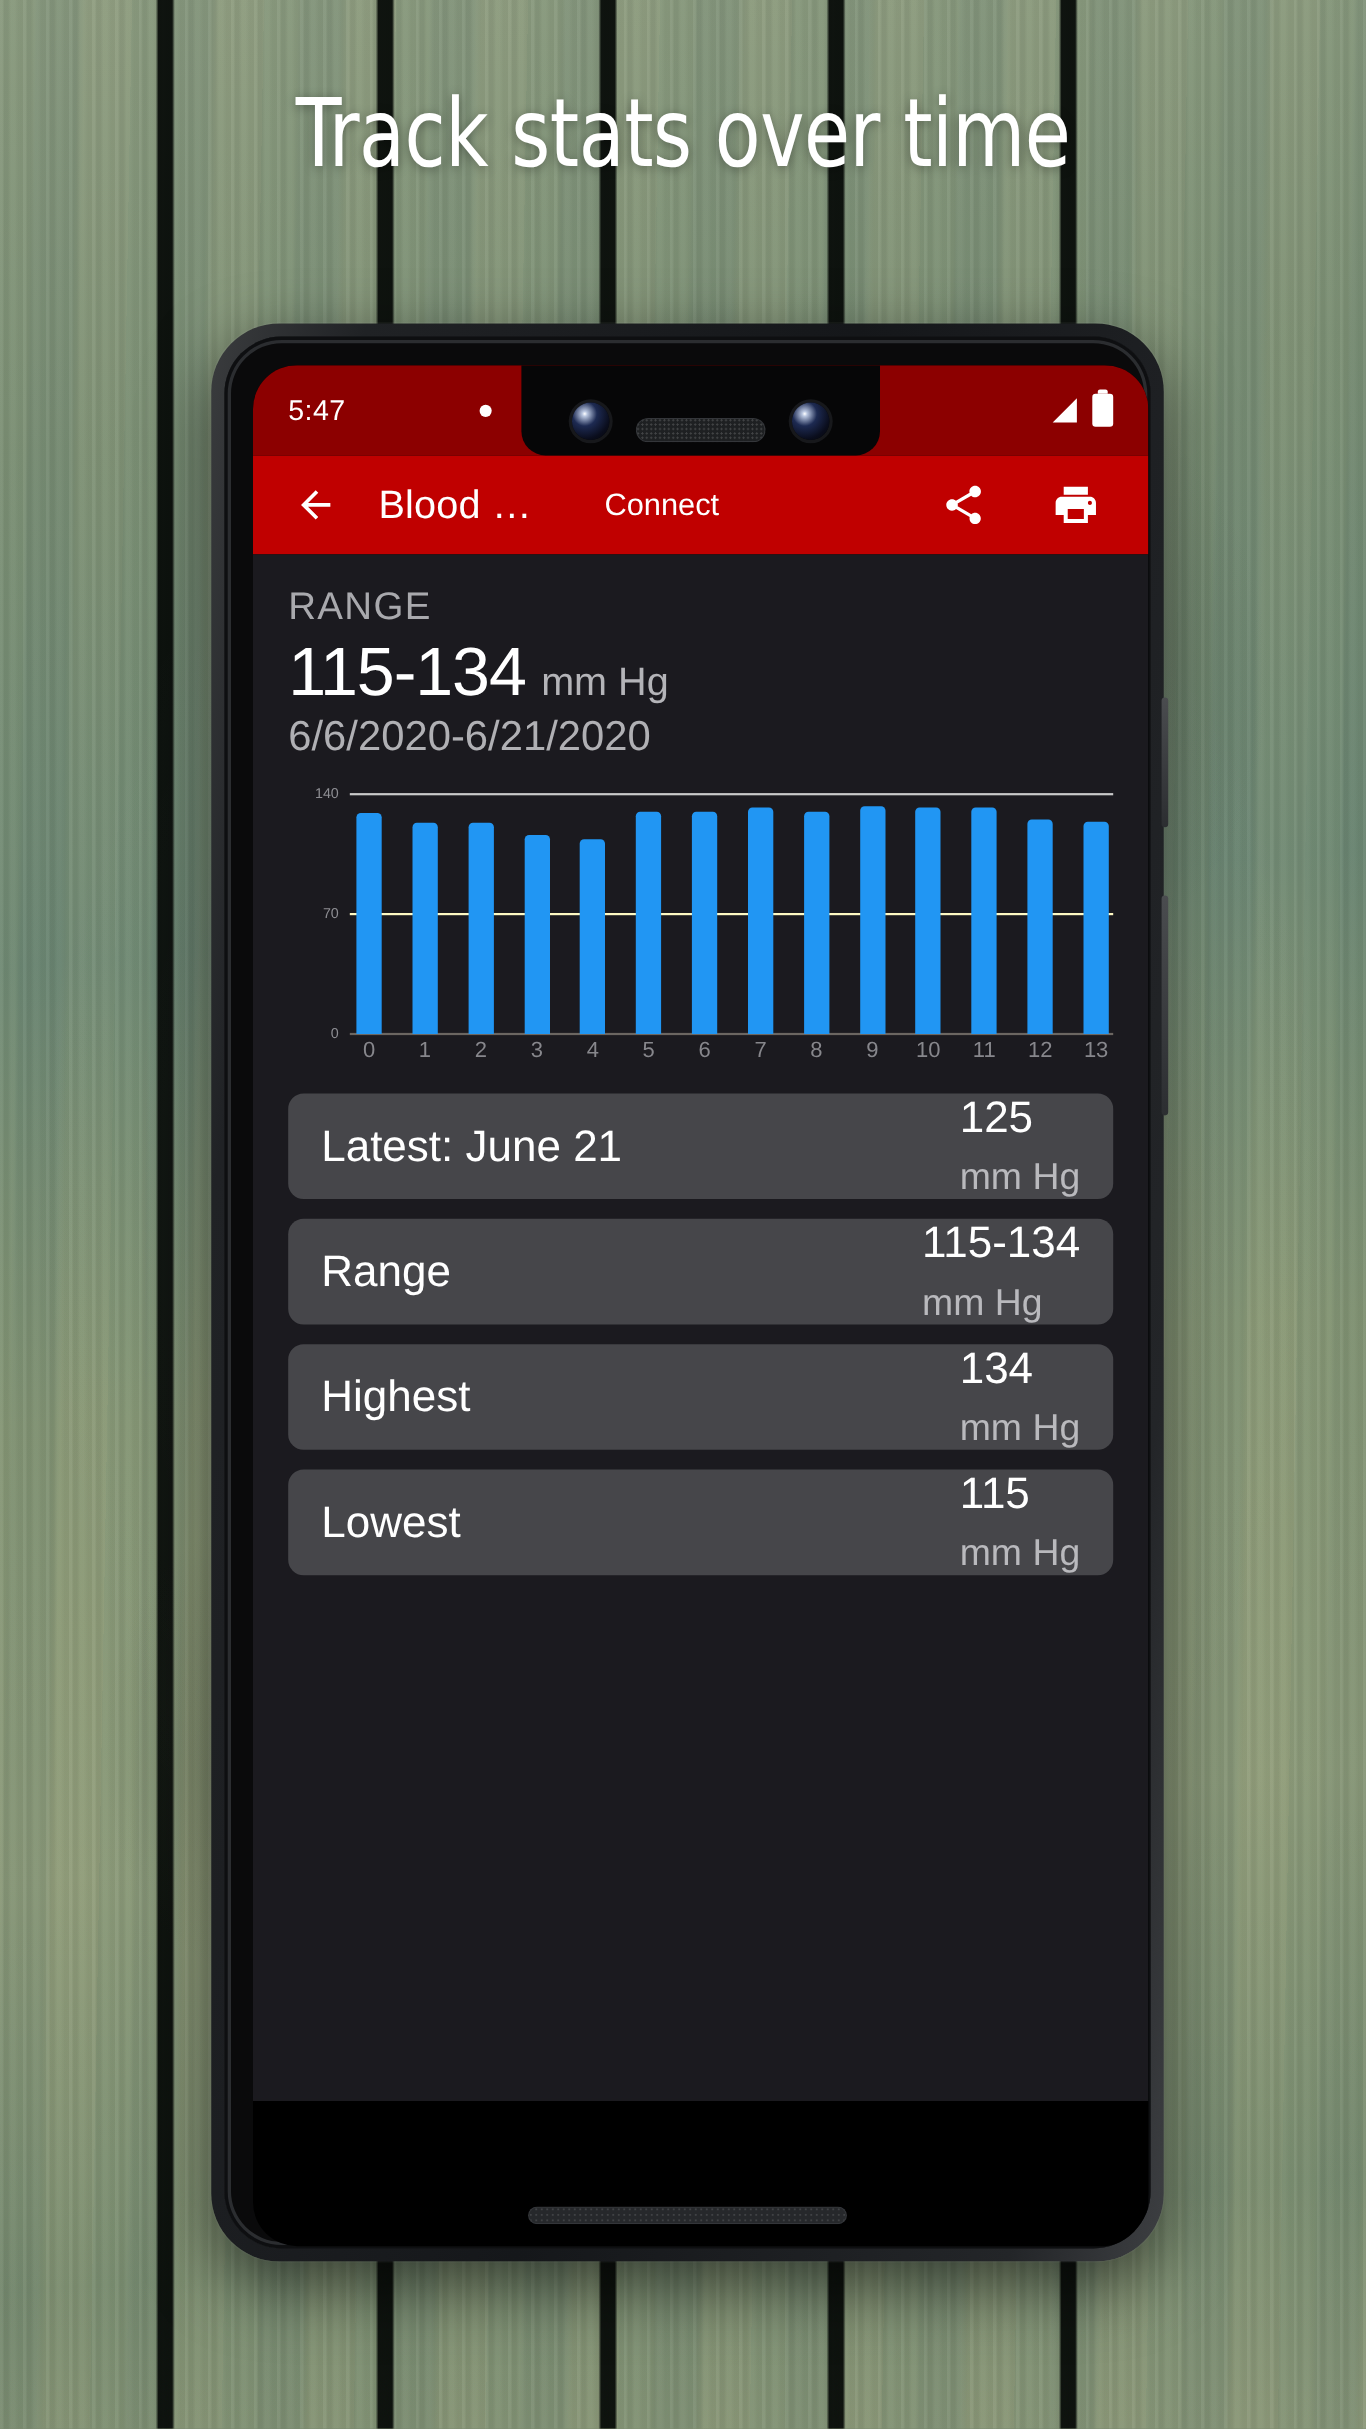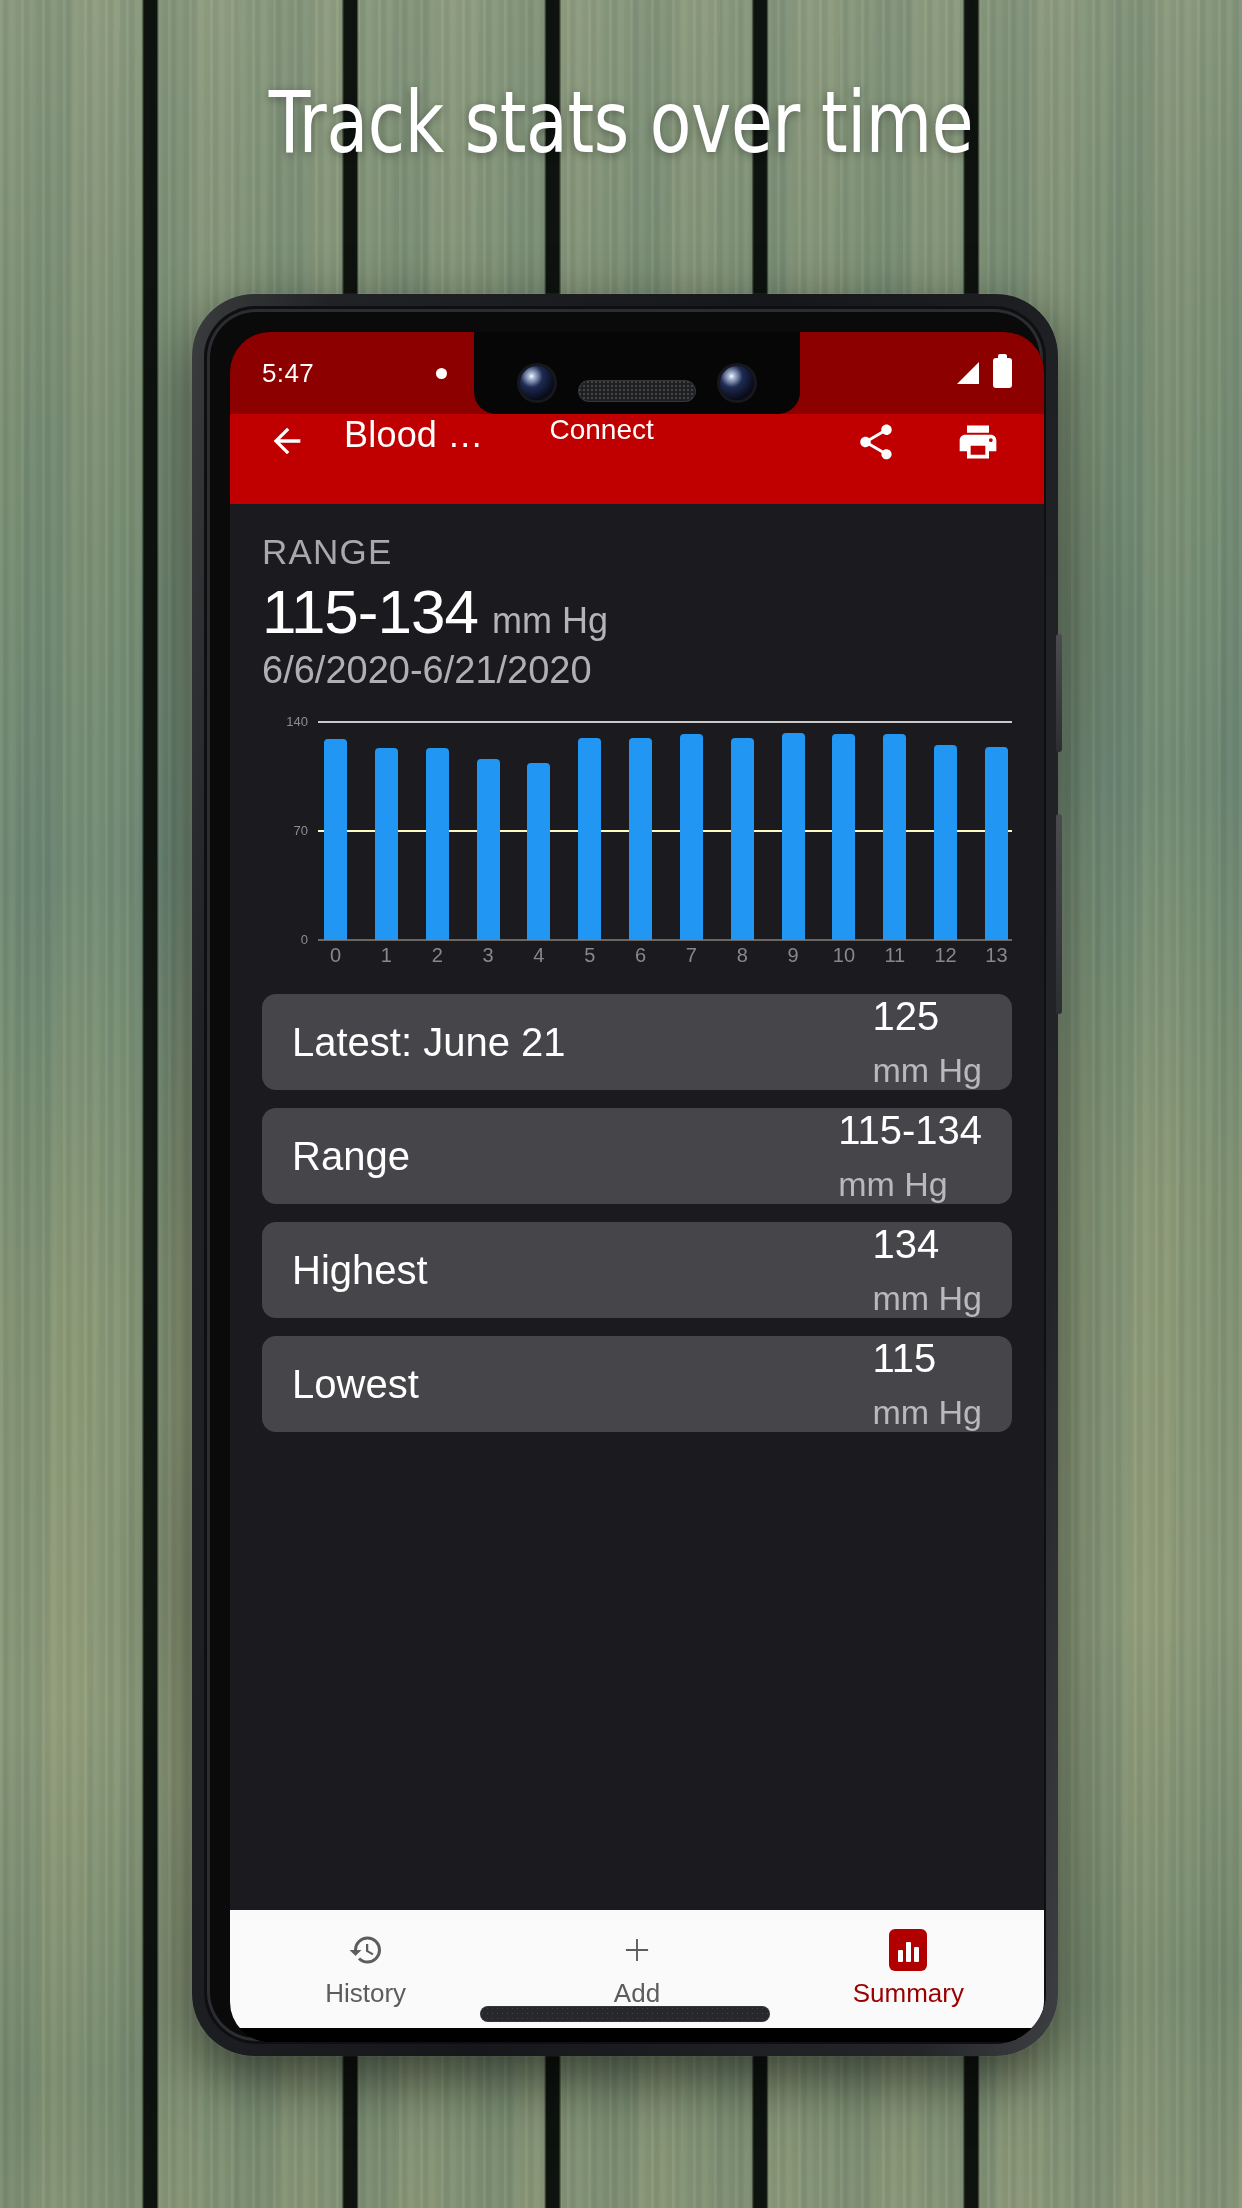--- a/index.html
+++ b/index.html
@@ -146,21 +146,21 @@
     position:relative;
   }
   .batt::before {
     content:""; position:absolute; top:-4px; left:5px;
     width:9px; height:4px; border-radius:2px 2px 0 0; background:#fff;
   }
 
   
   #appbar {
     height:90px; background:#c00000;
-    display:flex; 
+    display:flex; align-items:center;
     padding:0 30px; gap:0; color:#fff;
   }
   .icon-btn { display:flex; align-items:center; justify-content:center; cursor:pointer; }
   #back-arrow { width:54px; height:54px; }
   #appbar-title {
     font-size:36px; font-weight:500; margin-left:30px; letter-spacing:0.2px;
     white-space:nowrap;
   }
   #connect-btn {
     font-size:28px; font-weight:500; margin-left:66px; white-space:nowrap;
@@ -402,48 +402,20 @@
               <span class="stat-label">Lowest</span>
               <span class="stat-right">
                 <span class="stat-value">115</span>
                 <span class="stat-unit">mm Hg</span>
               </span>
             </div>
           </div>
 
       </div>
 
-      <div id="bottomnav">
-        <div class="navitem">
-          <span class="navicon">
-            <svg viewBox="0 0 24 24" width="36" height="36" fill="#5d5d5d" aria-hidden="true">
-              <path d="M13 3a9 9 0 0 0-9 9H1l3.89 3.89.07.14L9 12H6a7 7 0 1 1 7 7c-1.93 0-3.68-.79-4.94-2.06l-1.42 1.42A8.97 8.97 0 0 0 13 21a9 9 0 0 0 0-18zm-1 5v5l4.28 2.54.72-1.21-3.5-2.08V8H12z"></path>
-            </svg>
-          </span>
-          <span class="navlabel">History</span>
-        </div>
-        <div class="navitem">
-          <span class="navicon">
-            <svg viewBox="0 0 24 24" width="38" height="38" fill="#5d5d5d" aria-hidden="true">
-              <path d="M19 12.6h-6.4V19h-1.2v-6.4H5v-1.2h6.4V5h1.2v6.4H19z"></path>
-            </svg>
-          </span>
-          <span class="navlabel">Add</span>
-        </div>
-        <div class="navitem">
-          <span class="navicon">
-            <span id="summary-chip">
-              <i style="height:12px"></i>
-                <i style="height:20px"></i>
-                <i style="height:15px"></i>
-            </span>
-          </span>
-          <span class="navlabel active">Summary</span>
-        </div>
-      </div>
 
       <div id="androidnav">
         
         
       </div>
 
     </div>
   </div>
   <div id="grille"></div>
 </div>

